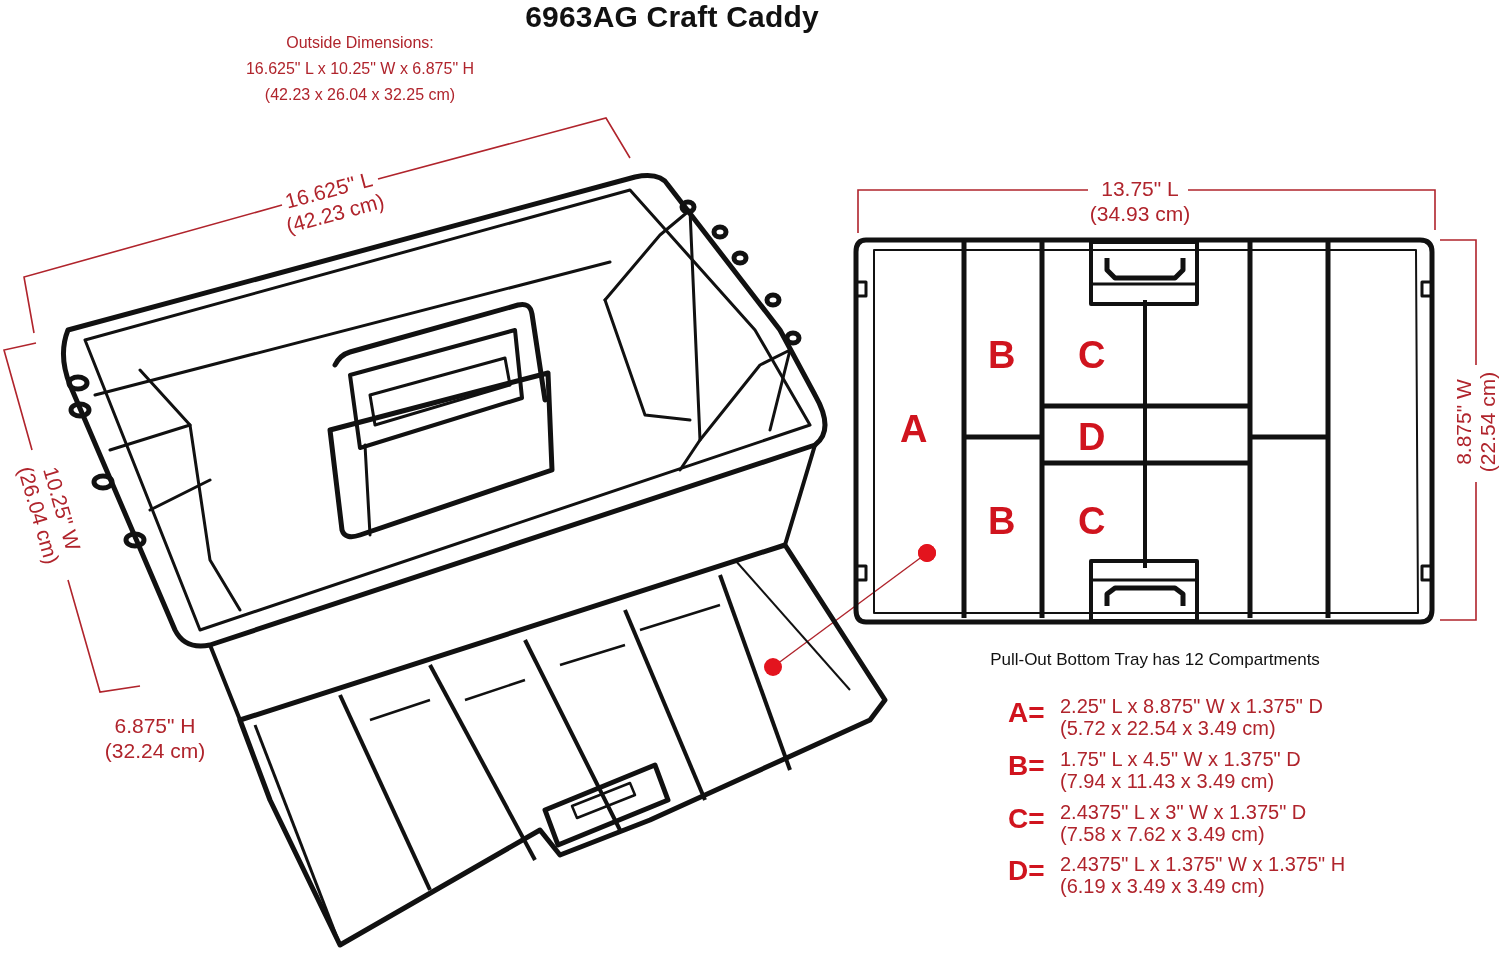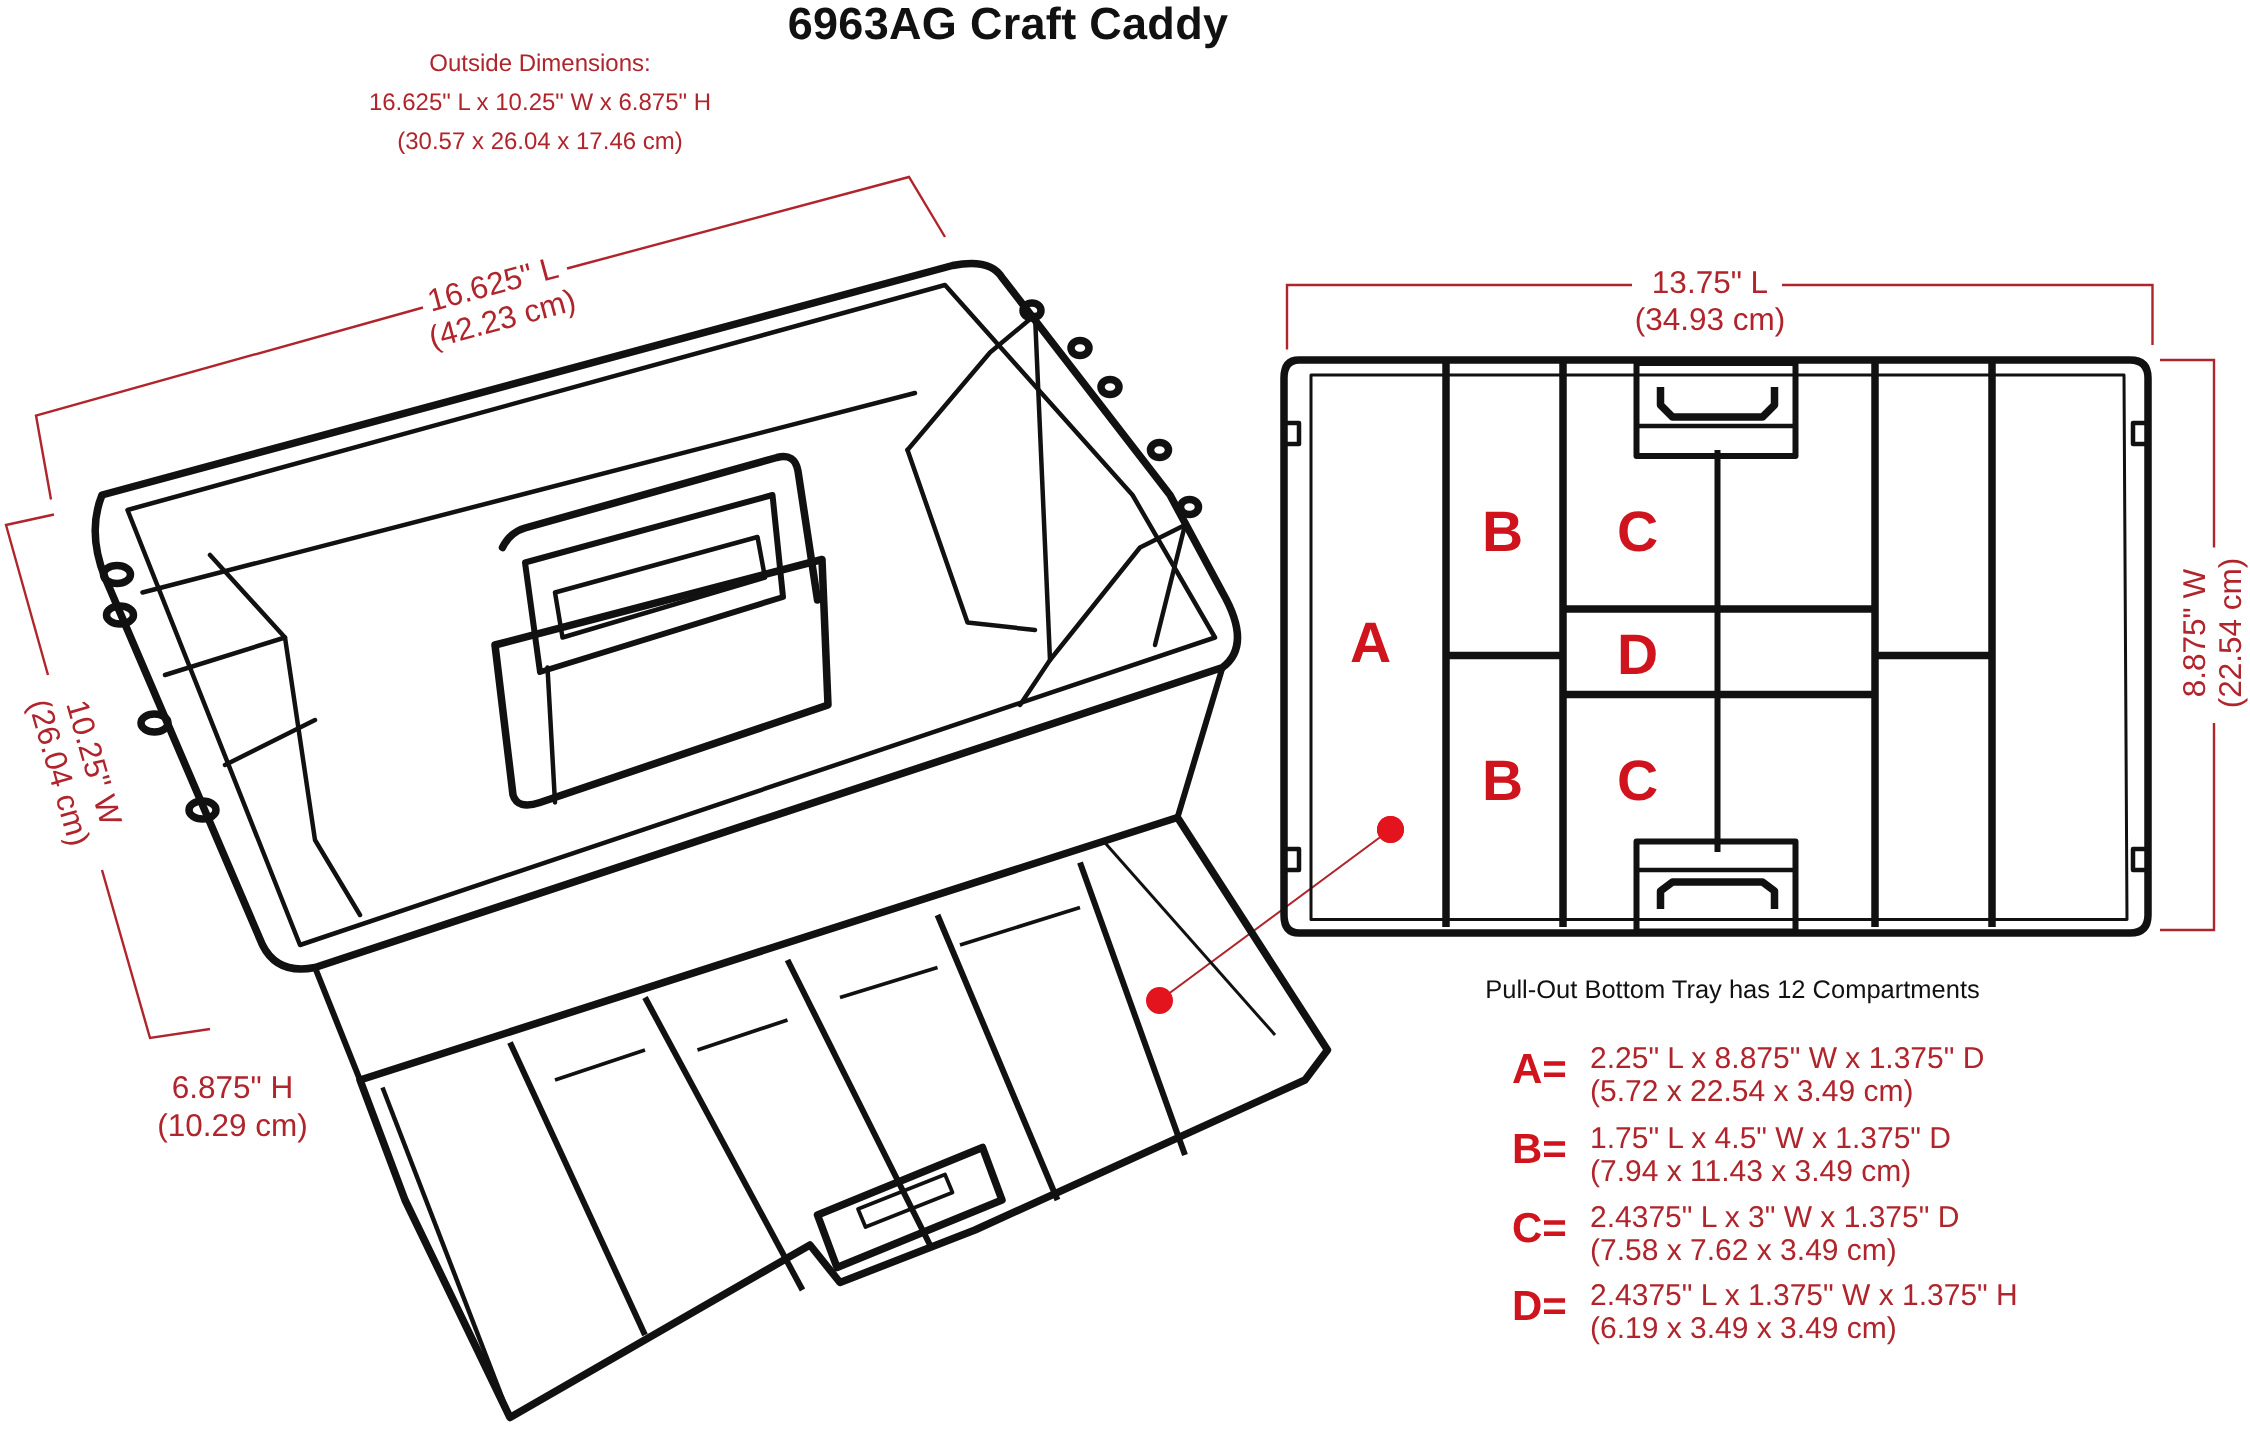--- a/index.html
+++ b/index.html
@@ -20,21 +20,21 @@
   svg{position:absolute;left:0;top:0;}
 </style>
 </head>
 <body>
 
 <div class="abs title">6963AG Craft Caddy</div>
 
 <div class="abs outside red">
   <div>Outside Dimensions:</div>
   <div>16.625" L x 10.25" W x 6.875" H</div>
-  <div>(30.57 x 26.04 x 17.46 cm)</div>
+  <div>(42.23 x 26.04 x 32.25 cm)</div>
 </div>
 
 <svg width="1500" height="962" viewBox="0 0 1500 962">
 
   <g stroke="#b0242c" stroke-width="1.6" fill="none">
 
     <polyline points="34,333 24,277 282,205"></polyline>
     <polyline points="378,179 606,118 630,158"></polyline>
 
     <polyline points="36,343 4,350 32,450"></polyline>
@@ -134,21 +134,21 @@
 <div class="abs rot red" style="left:262px;top:178px;width:140px;transform:rotate(-15deg);">
   <div>16.625" L</div>
   <div>(42.23 cm)</div>
 </div>
 <div class="abs rot red" style="left:-20px;top:488px;width:140px;transform:rotate(74deg);">
   <div>10.25" W</div>
   <div>(26.04 cm)</div>
 </div>
 <div class="abs label-sm red" style="left:88px;top:713px;width:134px;">
   <div>6.875" H</div>
-  <div>(10.29 cm)</div>
+  <div>(32.24 cm)</div>
 </div>
 
 <div class="abs label-sm red" style="left:1070px;top:176px;width:140px;">
   <div>13.75" L</div>
   <div>(34.93 cm)</div>
 </div>
 <div class="abs rot red" style="left:1406px;top:398px;width:140px;transform:rotate(-90deg);">
   <div>8.875" W</div>
   <div>(22.54 cm)</div>
 </div>

